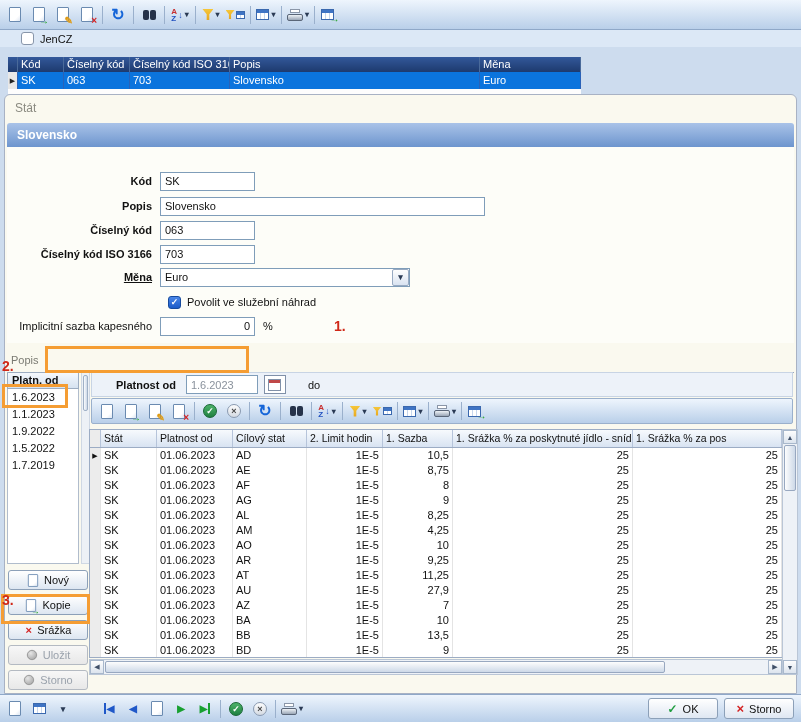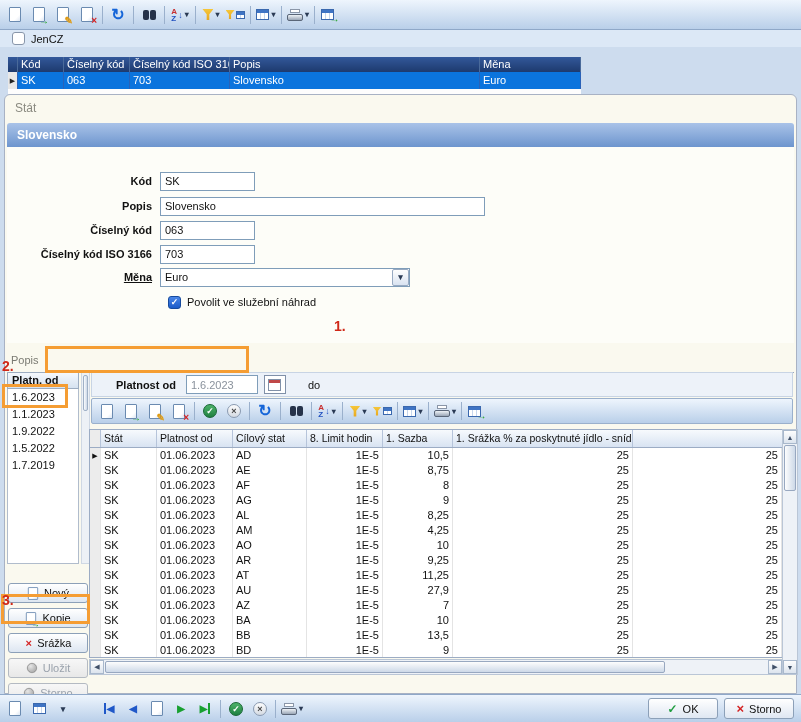--- a/index.html
+++ b/index.html
@@ -47,21 +47,21 @@
 .nv{font-size:10px}
 .nv.bl{color:#2058c8}.nv.gr{color:#18a030}
 .brl{border-left:2px solid currentColor;padding-left:1px}
 .brr{border-right:2px solid currentColor;padding-right:1px}
 .xr{color:#d42222;font-size:13px;font-weight:bold;font-style:normal}
 .ckg{color:#1f9d3f;font-size:12px;font-weight:bold;font-style:normal}
 .cal{width:13px;height:12px;display:inline-block;position:relative;background:#fff;border:1px solid #8090a8}
 .cal i{position:absolute;top:0;left:0;right:0;height:3px;background:#c04848;display:block}
 
 
-.filterrow{position:absolute;left:0;top:30px;width:801px;height:17px;background:#dce8f6;display:flex;align-items:center;padding-left:12px;gap:6px}
+.filterrow{position:absolute;left:0;top:30px;width:801px;height:17px;background:#dce8f6;display:flex;align-items:center;padding-left:21px;gap:6px}
 .chk{width:13px;height:13px;border-radius:3px;display:inline-flex;align-items:center;justify-content:center}
 .chk.on{background:linear-gradient(#4a86e8,#1b5bc8);border:1px solid #164a9e;color:#fff;font-size:9px}
 .chk.off{background:#fff;border:1px solid #8896aa}
 
 
 #grid-head{position:absolute;left:8px;top:57px;width:573px;height:15px;display:flex;background:linear-gradient(#33589a,#1d3a6e);color:#fff}
 .gc{display:inline-block;padding:0 3px;line-height:15px;border-right:1px solid #4a6a9a;overflow:hidden;white-space:nowrap}
 #grid-row{position:absolute;left:8px;top:72px;width:573px;height:17px;display:flex;background:#0b74dd;color:#fff}
 #grid-row .gc{line-height:17px;border-right:1px solid #2a62b8}
 .gut{width:10px;padding:0;text-align:center}
@@ -119,21 +119,21 @@
 .hscroll{position:absolute;left:84px;top:564px;width:694px;height:16px;background:#eef2f7;border:1px solid #bac6d6}
 .sbb{position:absolute;background:linear-gradient(#fdfdfd,#dce4ee);border:1px solid #a8b8cc;display:flex;align-items:center;justify-content:center;font-size:7px;color:#405068}
 .vscroll .sbb{left:0;right:0;height:14px}
 .vscroll .up{top:0}.vscroll .dn{bottom:0}
 .hscroll .sbb{top:0;bottom:0;width:14px}
 .hscroll .lf{left:0}.hscroll .rt{right:0}
 .vthumb{position:absolute;left:1px;right:1px;top:15px;height:46px;background:linear-gradient(90deg,#fdfdfd,#cdd9e8);border:1px solid #98a8c0;border-radius:2px}
 .hthumb{position:absolute;top:1px;bottom:1px;left:15px;width:560px;background:linear-gradient(#fdfdfd,#cdd9e8);border:1px solid #98a8c0;border-radius:2px}
 
 
-.sidebtns{position:absolute;left:1px;top:488px;width:68px}
+.sidebtns{position:absolute;left:1px;top:475px;width:68px}
 .sbtn{width:80px;height:20px;margin:0 0 5px 2px;display:flex;align-items:center;justify-content:center;gap:5px;background:linear-gradient(#ffffff,#dde6f1);border:1px solid #8ca0b8;border-radius:3px}
 .sbtn.dis{color:#9aa2ac;background:linear-gradient(#f7f7f7,#e8e8e8);border-color:#b4bac2}
 .sbtn .ic{transform:scale(.85)}
 
 
 .fbtn{display:flex;align-items:center;justify-content:center;gap:5px;width:70px;height:21px;background:linear-gradient(#fff,#dfe7f2);border:1px solid #8ca0b8;border-radius:3px;margin-left:6px}
 
 
 .annbox{position:absolute;border:3px solid #f59d33;z-index:50;pointer-events:none}
 #annbox1{left:45px;top:346px;width:204px;height:27px}
@@ -308,20 +308,27 @@
             </span>
         </div>
       </div>
       <div class="frow" style="top:145px">
         <span style="width:153px"></span>
         <span class="chk on">
             <b>✓</b>
           </span>
         <span class="chklbl">Povolit ve služební náhrad</span>
       </div>
+      <div class="frow" style="top:169px">
+        <label class="flabel norm">Implicitní sazba kapesného</label>
+        <div class="tinput num" style="width:95px">
+            <span>0</span>
+          </div>
+        <span class="unit">%</span>
+      </div>
     </div>
 
     <div class="kurzy">Popis</div>
     <div class="tabline"></div>
 
     <div class="dlhead">Platn. od</div>
     <div class="dlist" id="date-list">
         <div class="ditem">1.6.2023</div>
         <div class="ditem">1.1.2023</div>
         <div class="ditem">1.9.2022</div>
@@ -452,23 +459,24 @@
             <b class="ovx g" style="color:#1fa024">→</b>
           </span>
         </div>
       </div>
 
     <div class="rthead" id="rt-head">
         <span class="tc gut2" style="width:11px;line-height:17px"></span>
         <span class="tc" style="width:56px">Stát</span>
         <span class="tc" style="width:76px">Platnost od</span>
         <span class="tc" style="width:74px">Cílový stat</span>
-        <span class="tc" style="width:76px">8. Limit hodin</span>
+        <span class="tc" style="width:76px">2. Limit hodin</span>
         <span class="tc" style="width:70px">1. Sazba</span>
         <span class="tc" style="width:180px">1. Srážka % za poskytnuté jídlo - snídaně</span>
+        <span class="tc" style="width:149px">1. Srážka % za pos</span>
       </div>
     <div class="rtbody" id="rt-body">
         <div class="trow">
           <span class="tc gut2">▶</span>
           <span class="tc" style="width:56px">SK</span>
           <span class="tc" style="width:76px">01.06.2023</span>
           <span class="tc" style="width:74px">AD</span>
           <span class="tc tr" style="width:76px">1E-5</span>
           <span class="tc tr" style="width:70px">10,5</span>
           <span class="tc tr" style="width:180px">25</span>

